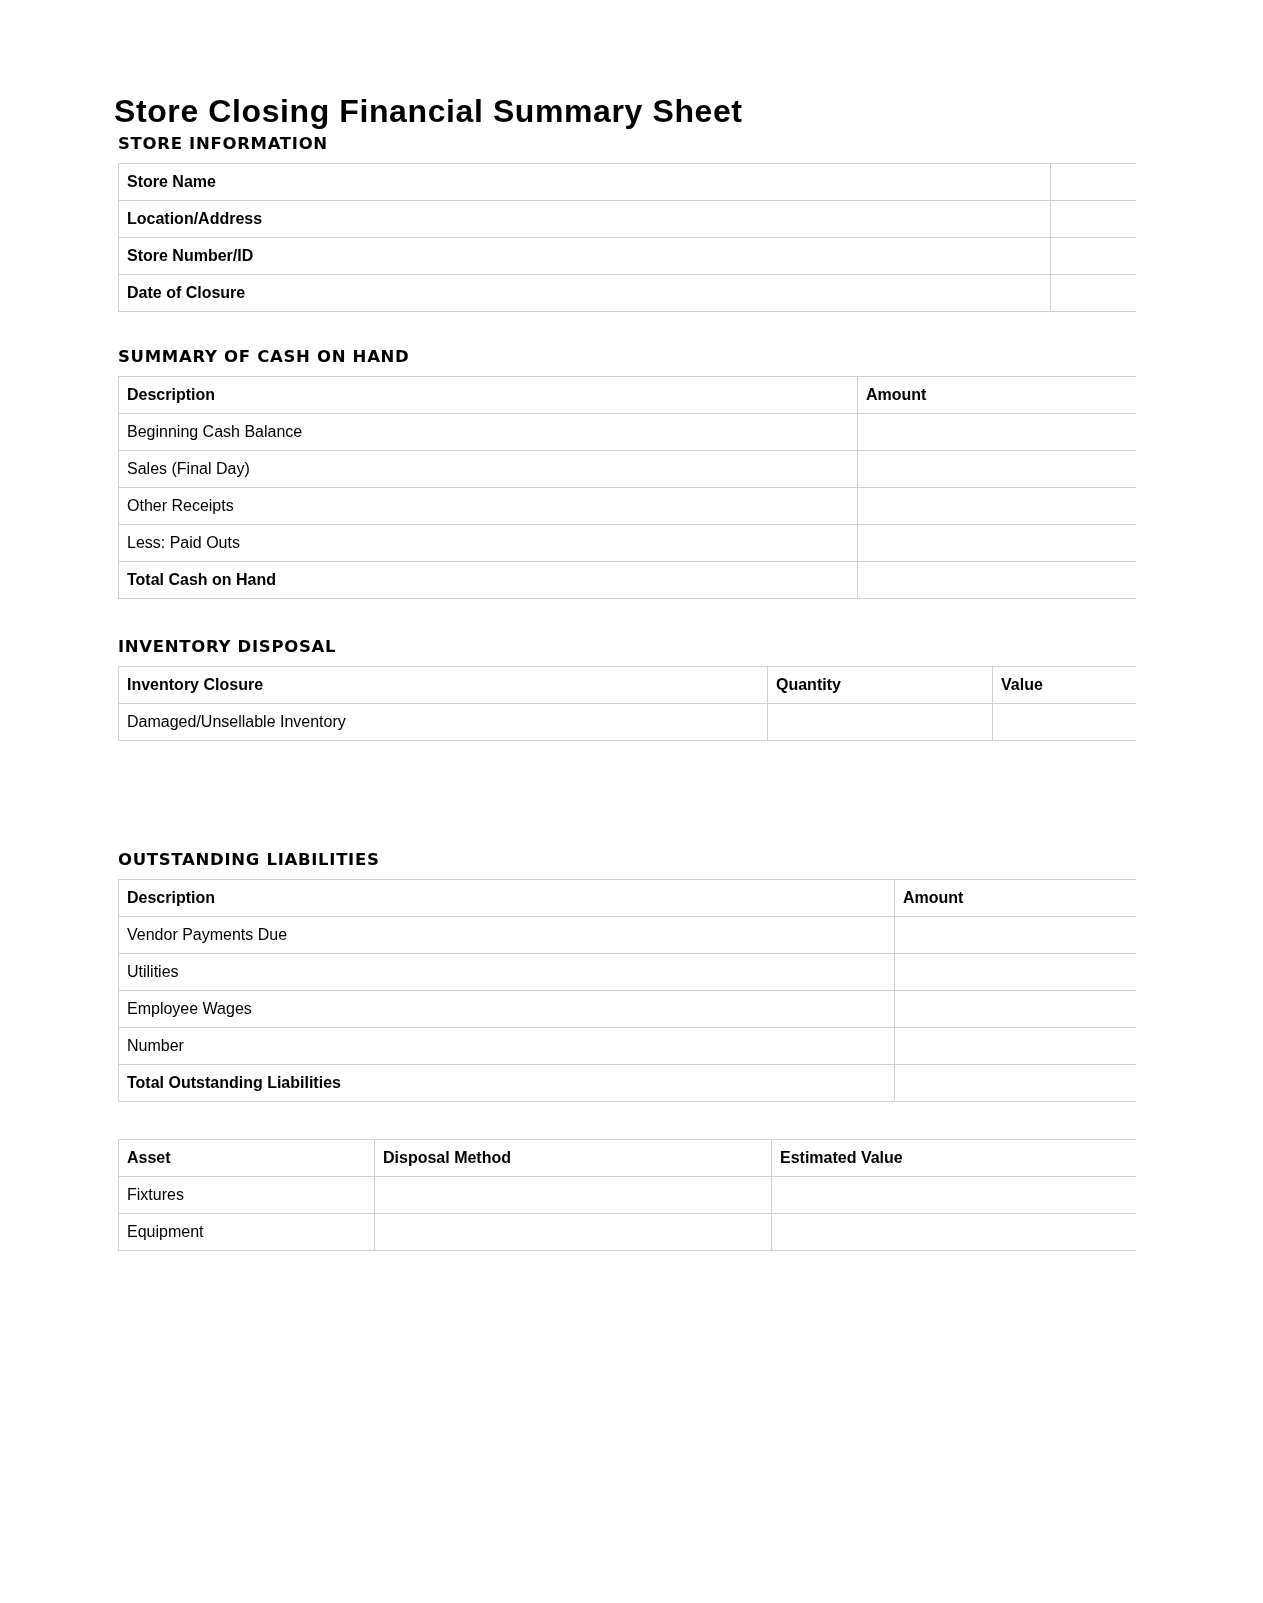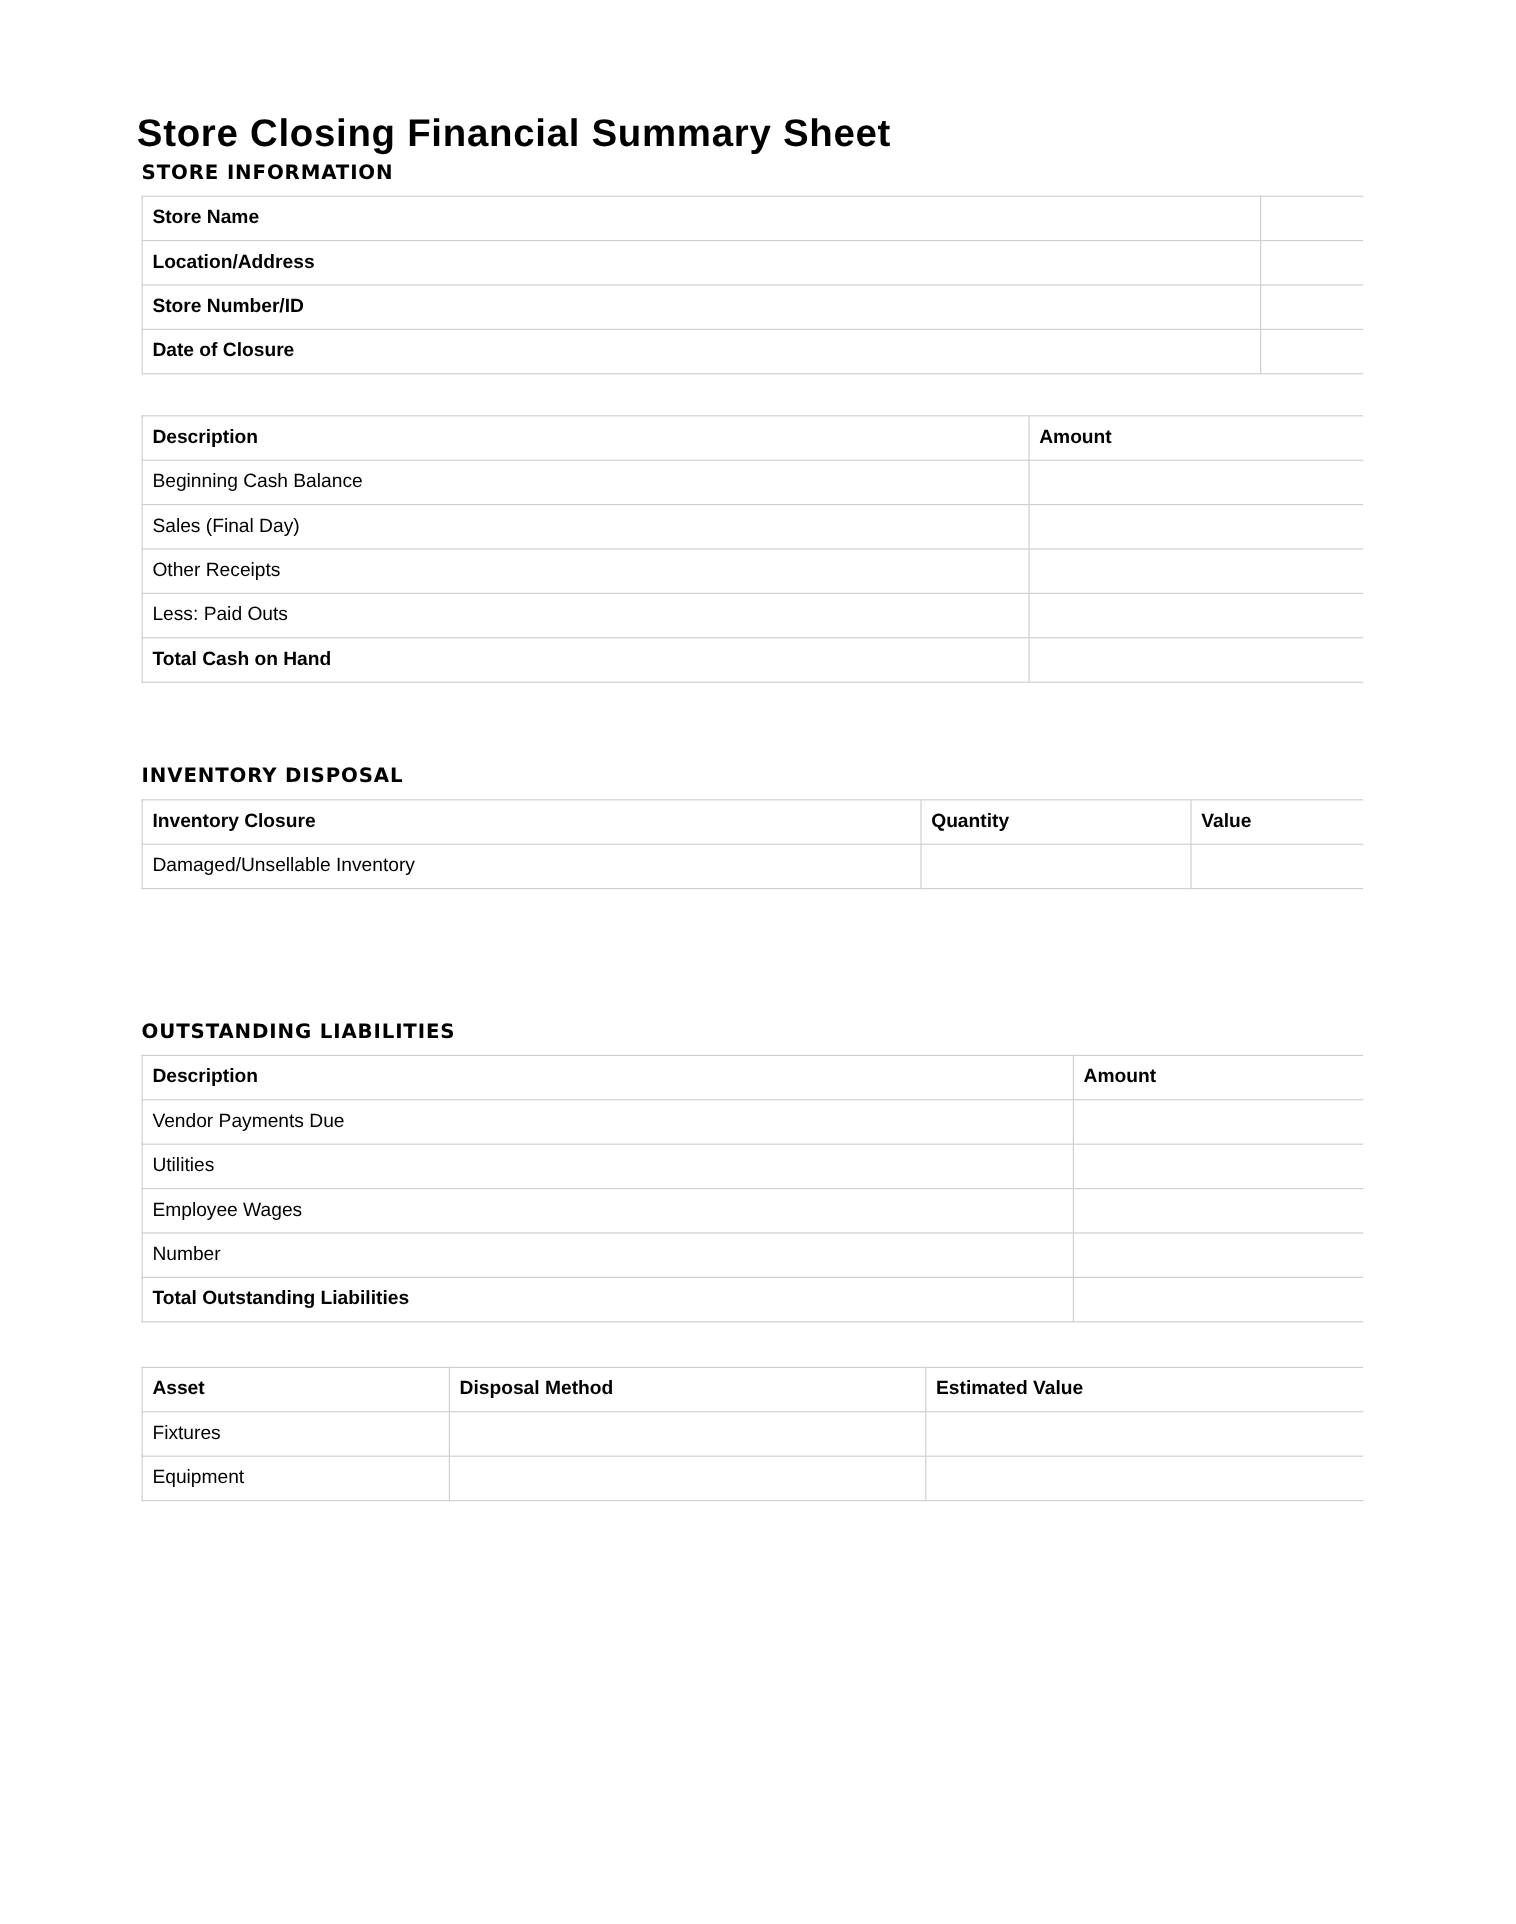--- a/index.html
+++ b/index.html
@@ -40,20 +40,21 @@
           </tr>
       <tr>
             <td class="b">Date of Closure</td>
             <td></td>
           </tr>
     </tbody>
       </table>
   </div>
 
   <div class="section" style="top:346px">
+    <h2>SUMMARY OF CASH ON HAND</h2>
     <table>
       <colgroup>
           <col style="width:739px">
           <col style="width:298px">
         </colgroup>
       <tbody>
           <tr>
             <th>Description</th>
             <th>Amount</th>
           </tr>

